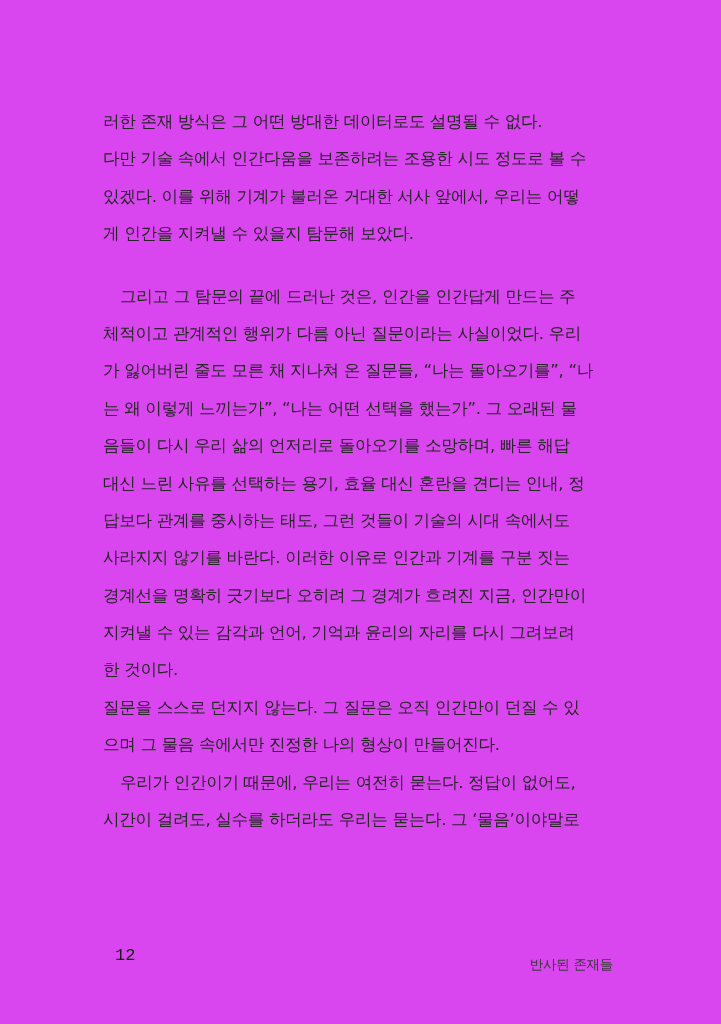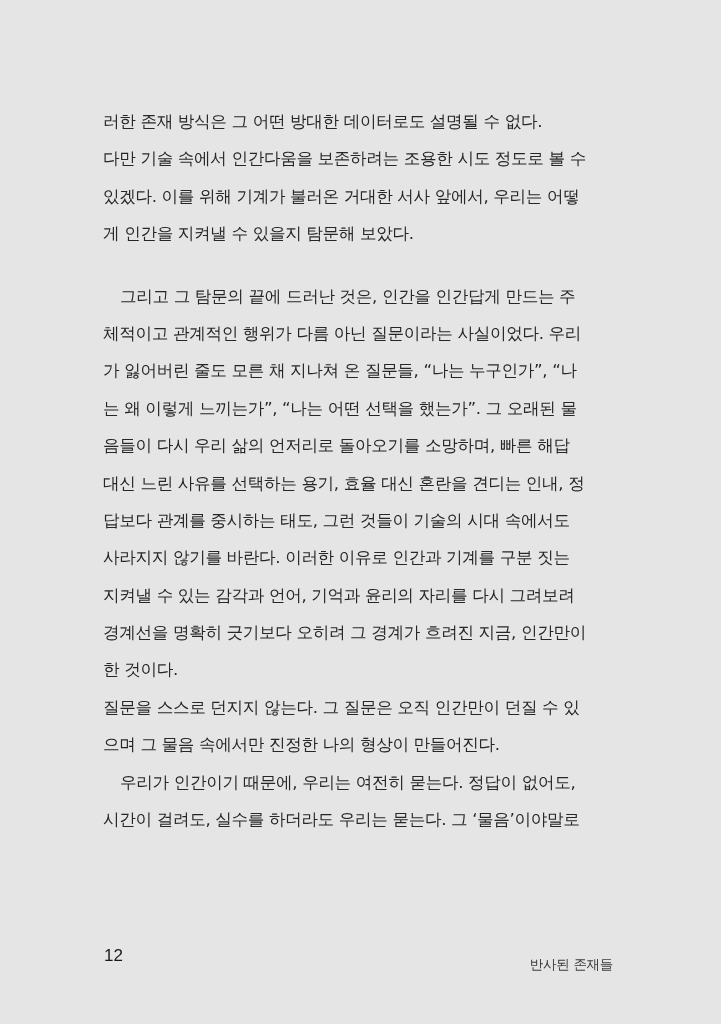--- a/index.html
+++ b/index.html
@@ -13,21 +13,21 @@
       position: relative;
       overflow: hidden;
       font-family: "DejaVu Sans", "Liberation Sans", sans-serif;
       color: #222222;
     }
     .page {
       position: absolute;
       left: 0; top: 0;
       width: 721px;
       height: 1024px;
-      background: #e5e5e5;
+      background: #d946ef;
     }
     .body-text {
       position: absolute;
       left: 103px;
       top: 103px;
       width: 512px;
     }
     .line {
       height: 37.4px;
       line-height: 37.4px;
@@ -44,23 +44,23 @@
     }
     .footer {
       position: absolute;
       left: 103px;
       top: 942px;
       width: 510px;
       height: 28px;
     }
     .page-number {
       position: absolute;
-      left: 1px;
+      left: 12px;
       top: 0;
-      font-family: Liberation Sans, sans-serif;
+      font-family: Liberation Mono, monospace;
       font-size: 17px;
       color: #1a1a1a;
       line-height: 28px;
     }
     .running-title {
       position: absolute;
       right: 0;
       top: 0;
       font-size: 13.5px;
       color: #3a3a3a;
@@ -78,28 +78,28 @@
     <div class="line">러한 존재 방식은 그 어떤 방대한 데이터로도 설명될 수 없다.</div>
 
     <div class="line">다만 기술 속에서 인간다움을 보존하려는 조용한 시도 정도로 볼 수</div>
     <div class="line">있겠다. 이를 위해 기계가 불러온 거대한 서사 앞에서, 우리는 어떻</div>
     <div class="line">게 인간을 지켜낼 수 있을지 탐문해 보았다.</div>
 
     <div class="gap"></div>
 
     <div class="line indent">그리고 그 탐문의 끝에 드러난 것은, 인간을 인간답게 만드는 주</div>
     <div class="line">체적이고 관계적인 행위가 다름 아닌 질문이라는 사실이었다. 우리</div>
-    <div class="line">가 잃어버린 줄도 모른 채 지나쳐 온 질문들, “나는 누구인가”, “나</div>
+    <div class="line">가 잃어버린 줄도 모른 채 지나쳐 온 질문들, “나는 돌아오기를”, “나</div>
     <div class="line">는 왜 이렇게 느끼는가”, “나는 어떤 선택을 했는가”. 그 오래된 물</div>
     <div class="line">음들이 다시 우리 삶의 언저리로 돌아오기를 소망하며, 빠른 해답</div>
     <div class="line">대신 느린 사유를 선택하는 용기, 효율 대신 혼란을 견디는 인내, 정</div>
     <div class="line">답보다 관계를 중시하는 태도, 그런 것들이 기술의 시대 속에서도</div>
     <div class="line">사라지지 않기를 바란다. 이러한 이유로 인간과 기계를 구분 짓는</div>
+    <div class="line">경계선을 명확히 긋기보다 오히려 그 경계가 흐려진 지금, 인간만이</div>
     <div class="line">지켜낼 수 있는 감각과 언어, 기억과 윤리의 자리를 다시 그려보려</div>
-    <div class="line">경계선을 명확히 긋기보다 오히려 그 경계가 흐려진 지금, 인간만이</div>
     <div class="line">한 것이다.</div>
 
     <div class="line">질문을 스스로 던지지 않는다. 그 질문은 오직 인간만이 던질 수 있</div>
     <div class="line">으며 그 물음 속에서만 진정한 나의 형상이 만들어진다.</div>
 
     <div class="line indent">우리가 인간이기 때문에, 우리는 여전히 묻는다. 정답이 없어도,</div>
     <div class="line">시간이 걸려도, 실수를 하더라도 우리는 묻는다. 그 ‘물음’이야말로</div>
   </div>
 
   <div class="footer">

